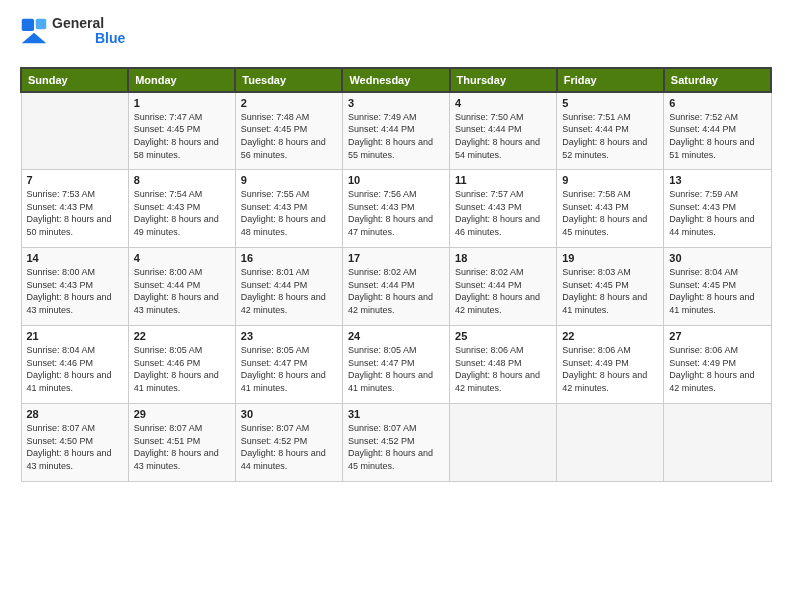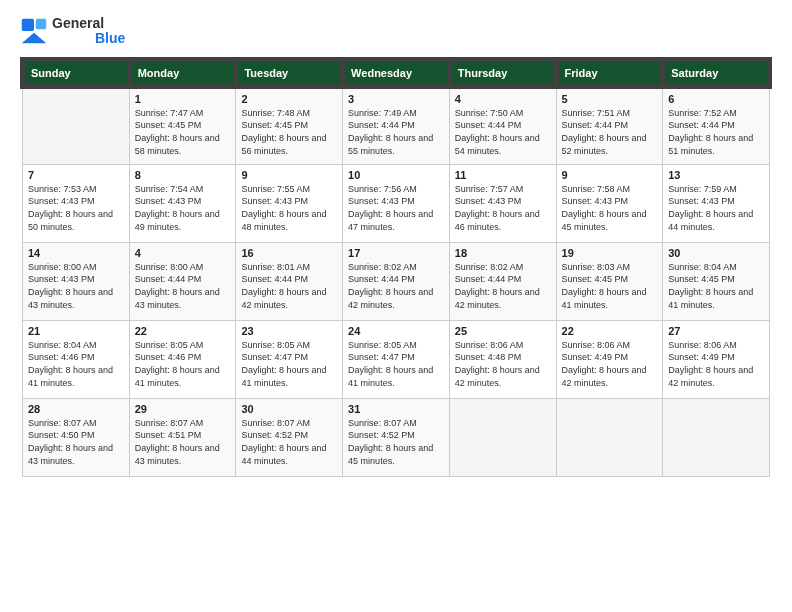--- a/index.html
+++ b/index.html
@@ -13,21 +13,21 @@
     .page {
       width: 792px;
       height: 612px;
       background: #fff;
       padding: 16px 20px 12px 20px;
     }
     .header {
       display: flex;
       align-items: flex-start;
       justify-content: space-between;
-      margin-bottom: 10px;
+      margin-bottom: 20px;
     }
     .logo {
       display: flex;
       align-items: center;
       gap: 4px;
     }
     .logo-text {
       font-size: 14px;
       font-weight: bold;
       line-height: 1.1;
@@ -50,27 +50,27 @@
     .location {
       font-size: 14px;
       color: #444;
     }
     .calendar {
       width: 100%;
       border-collapse: collapse;
       font-size: 9.5px;
     }
     .calendar thead tr th {
-      background: #14532d;
+      background: #4d7c0f;
       color: #fff;
       font-weight: bold;
       font-size: 11px;
       padding: 5px 6px;
       text-align: left;
-      border: 5px solid #404040;
+      border: 2px solid #404040;
     }
     .calendar tbody tr td {
       border: 1px solid #ccc;
       vertical-align: top;
       padding: 4px 5px;
       width: calc(100% / 7);
       height: 78px;
       background: #fff;
     }
     .calendar tbody tr:nth-child(odd) td {

